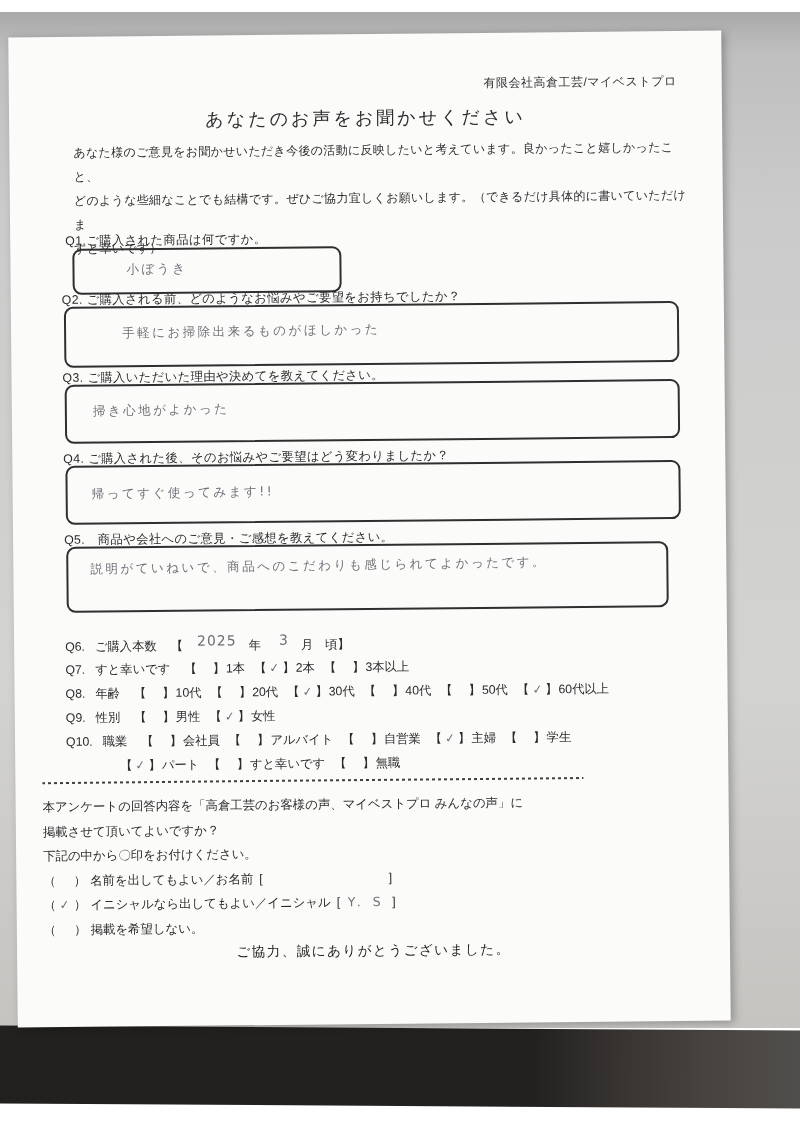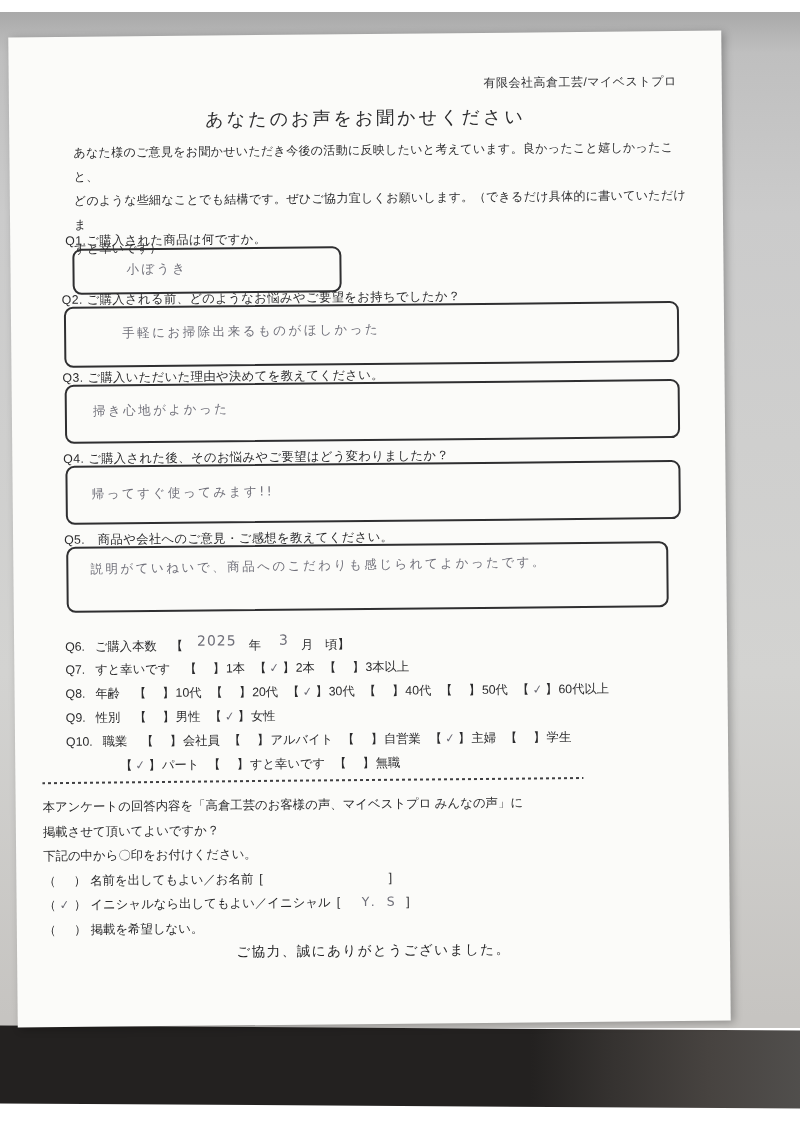--- a/index.html
+++ b/index.html
@@ -34,21 +34,21 @@
   .hy{font-size:14px;letter-spacing:1px;position:relative;top:-4px;}
   .dashes{position:absolute;left:27px;top:745px;width:541px;height:2px;
           background:repeating-linear-gradient(90deg,#3f3f41 0 3px,transparent 3px 6px);}
   .consent{position:absolute;left:27px;top:758px;font-size:12.4px;color:#2b2b2d;line-height:24.5px;
            white-space:nowrap;}
   .cmark{display:inline-block;width:18px;text-align:center;color:#6b6b75;font-size:12px;
          font-family:"DejaVu Sans",sans-serif;transform:rotate(-6deg);}
   .clabel{margin-left:4px;}
   .sqo{margin-left:6px;}
   .fname{display:inline-block;width:126px;}
-  .finit{display:inline-block;width:52px;text-align:center;letter-spacing:4px;padding-left:14px;}
+  .finit{display:inline-block;width:52px;text-align:center;letter-spacing:4px;}
   .closing{position:absolute;left:0;top:908px;width:100%;text-align:center;font-size:13.5px;
            letter-spacing:1.5px;color:#242426;font-weight:500;}
 </style>
 </head>
 <body>
 
 <div class="stage">
   <div class="backdrop"></div>
   <div class="dark-band"></div>
 

